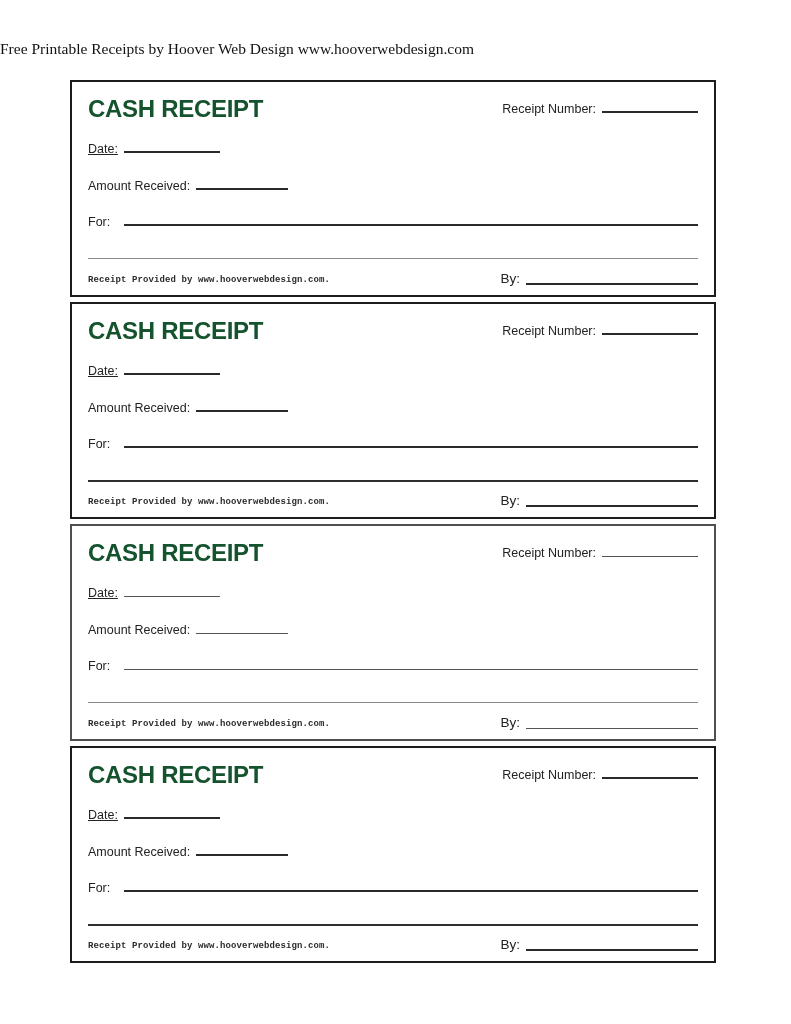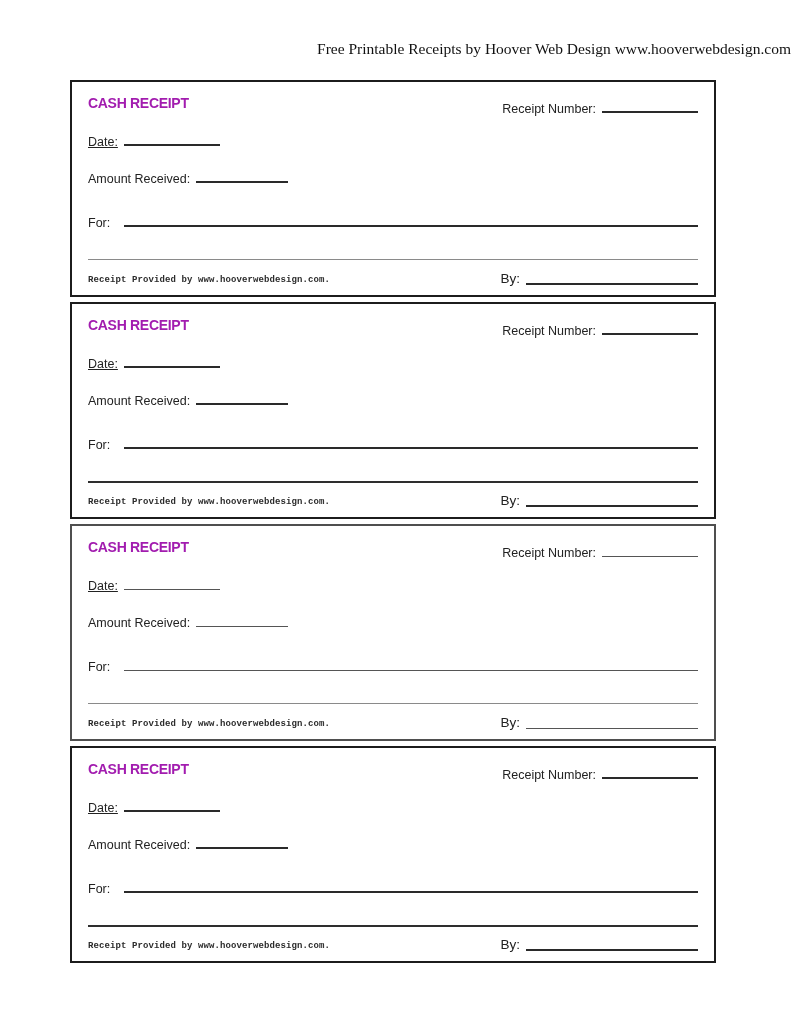--- a/index.html
+++ b/index.html
@@ -11,21 +11,21 @@
   body {
     width: 791px;
     height: 1024px;
     font-family: "Liberation Sans", sans-serif;
     color: #1f1f1f;
     overflow: hidden;
   }
   .page-header {
     margin-top: 40px;
     margin-bottom: 0;
-    text-align: right;
+    text-align: left;
     font-family: "Liberation Serif", serif;
     font-weight: normal;
     font-size: 15.5px;
     color: #111;
   }
   .receipts {
     margin: 22px 0 0 70px;
     width: 646px;
   }
   .receipt {
@@ -40,24 +40,24 @@
   }
   .receipt.light { border-color: #4f4f4f; }
 
   .row-top {
     display: flex;
     justify-content: space-between;
     align-items: flex-start;
   }
   .receipt-title {
     margin: 0;
-    font-size: 14px;
+    font-size: 24px;
     font-weight: bold;
     letter-spacing: -0.3px;
-    color: #a21caf;
+    color: #14532d;
   }
   .field {
     display: flex;
     align-items: baseline;
     font-size: 12.5px;
     color: #222;
   }
   .label { white-space: nowrap; }
   .blank {
     display: inline-block;
@@ -69,21 +69,21 @@
 
   .field-number { margin-top: 5px; }
   .blank-number { width: 96px; }
 
   .field-date { margin-top: 17px; text-decoration: underline; }
   .blank-date { width: 96px; }
 
   .field-amount { margin-top: 21px; }
   .blank-amount { width: 92px; }
 
-  .field-for { margin-top: 28px; gap: 8px; }
+  .field-for { margin-top: 20px; gap: 8px; }
   .blank-for { flex: 1; }
 
   .line2 {
     margin-top: 29px;
     height: 0;
     border-bottom: 2px solid #2e2e2e;
   }
   .line2.l2-light { border-bottom-width: 1.5px; border-color: #8a8a8a; }
 
   .row-bottom {

